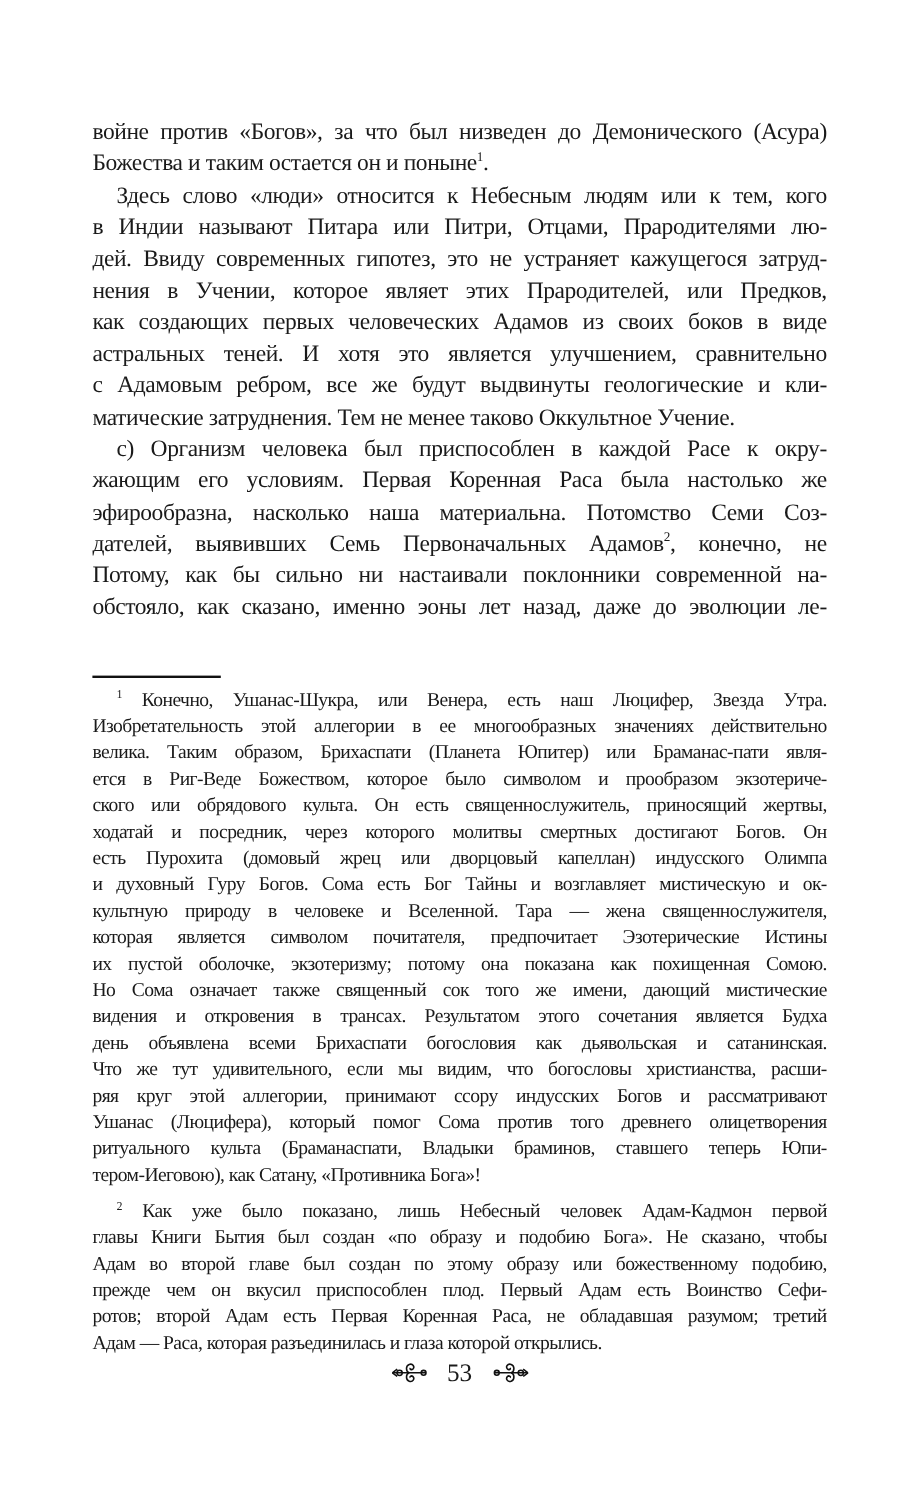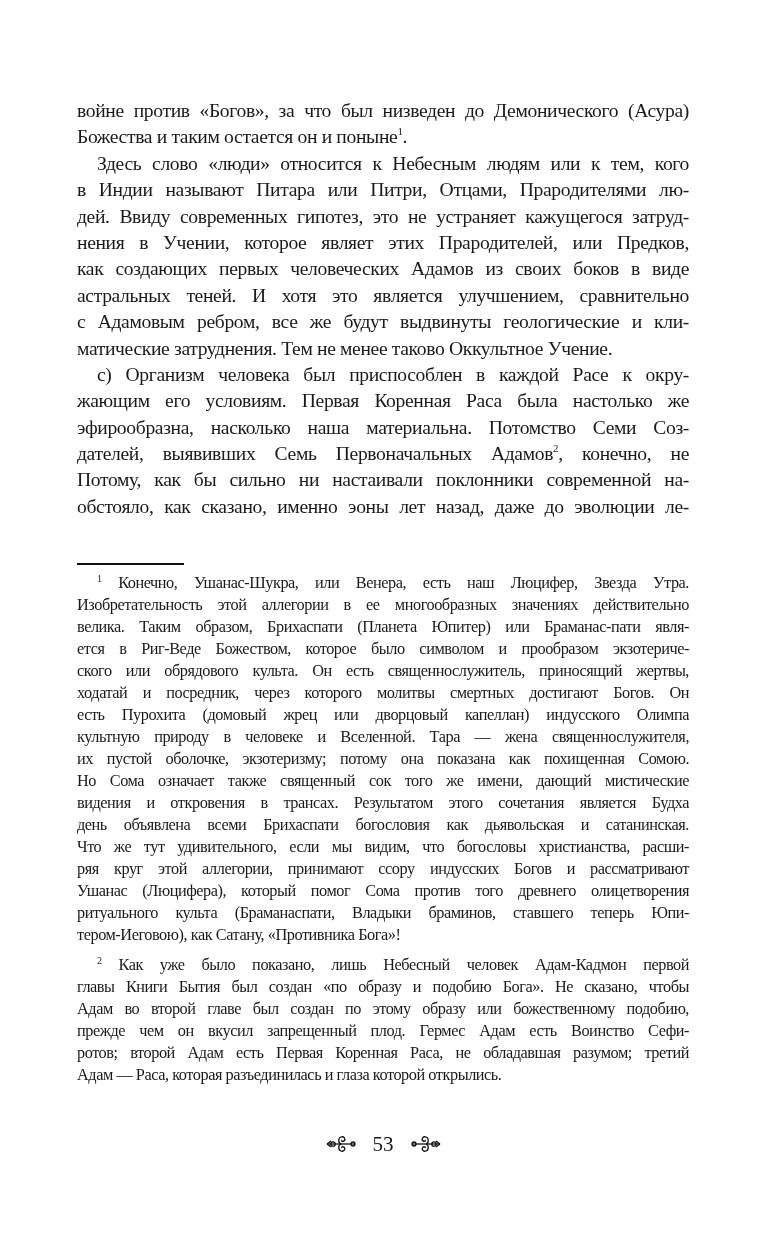--- a/index.html
+++ b/index.html
@@ -49,36 +49,38 @@
 
   <div class="notes">
     <div class="note1">
       <div class="line indent"><sup>1</sup> <span>Конечно, Ушанас-Шукра, или Венера, есть наш Люцифер, Звезда Утра.</span></div>
       <div class="line">Изобретательность этой аллегории в ее многообразных значениях действительно</div>
       <div class="line">велика. Таким образом, Брихаспати (Планета Юпитер) или Браманас-пати явля-</div>
       <div class="line">ется в Риг-Веде Божеством, которое было символом и прообразом экзотериче-</div>
       <div class="line">ского или обрядового культа. Он есть священнослужитель, приносящий жертвы,</div>
       <div class="line">ходатай и посредник, через которого молитвы смертных достигают Богов. Он</div>
       <div class="line">есть Пурохита (домовый жрец или дворцовый капеллан) индусского Олимпа</div>
+      <div class="line">и духовный Гуру Богов. Сома есть Бог Тайны и возглавляет мистическую и ок-</div>
       <div class="line">культную природу в человеке и Вселенной. Тара — жена священнослужителя,</div>
+      <div class="line">которая является символом почитателя, предпочитает Эзотерические Истины</div>
       <div class="line">их пустой оболочке, экзотеризму; потому она показана как похищенная Сомою.</div>
       <div class="line">Но Сома означает также священный сок того же имени, дающий мистические</div>
       <div class="line">видения и откровения в трансах. Результатом этого сочетания является Будха</div>
       <div class="line">день объявлена всеми Брихаспати богословия как дьявольская и сатанинская.</div>
       <div class="line">Что же тут удивительного, если мы видим, что богословы христианства, расши-</div>
       <div class="line">ряя круг этой аллегории, принимают ссору индусских Богов и рассматривают</div>
       <div class="line">Ушанас (Люцифера), который помог Сома против того древнего олицетворения</div>
       <div class="line">ритуального культа (Браманаспати, Владыки браминов, ставшего теперь Юпи-</div>
       <div class="line last">тером-Иеговою), как Сатану, «Противника Бога»!</div>
     </div>
     <div class="note2">
       <div class="line indent"><sup>2</sup> <span>Как уже было показано, лишь Небесный человек Адам-Кадмон первой</span></div>
       <div class="line">главы Книги Бытия был создан «по образу и подобию Бога». Не сказано, чтобы</div>
       <div class="line">Адам во второй главе был создан по этому образу или божественному подобию,</div>
-      <div class="line">прежде чем он вкусил запрещенный плод. Гермес Адам есть Воинство Сефи-</div>
+      <div class="line">прежде чем он вкусил приспособлен плод. Первый Адам есть Воинство Сефи-</div>
       <div class="line">ротов; второй Адам есть Первая Коренная Раса, не обладавшая разумом; третий</div>
       <div class="line last">Адам — Раса, которая разъединилась и глаза которой открылись.</div>
     </div>
   </div>
 
   <div class="footer">
     <svg class="orn" viewBox="0 0 34 22">
       <g fill="none" stroke="#111" stroke-width="1.3">
         <line x1="2" y1="11" x2="30" y2="11"></line>
         <path d="M2 11 l4 -3 M2 11 l4 3"></path>

